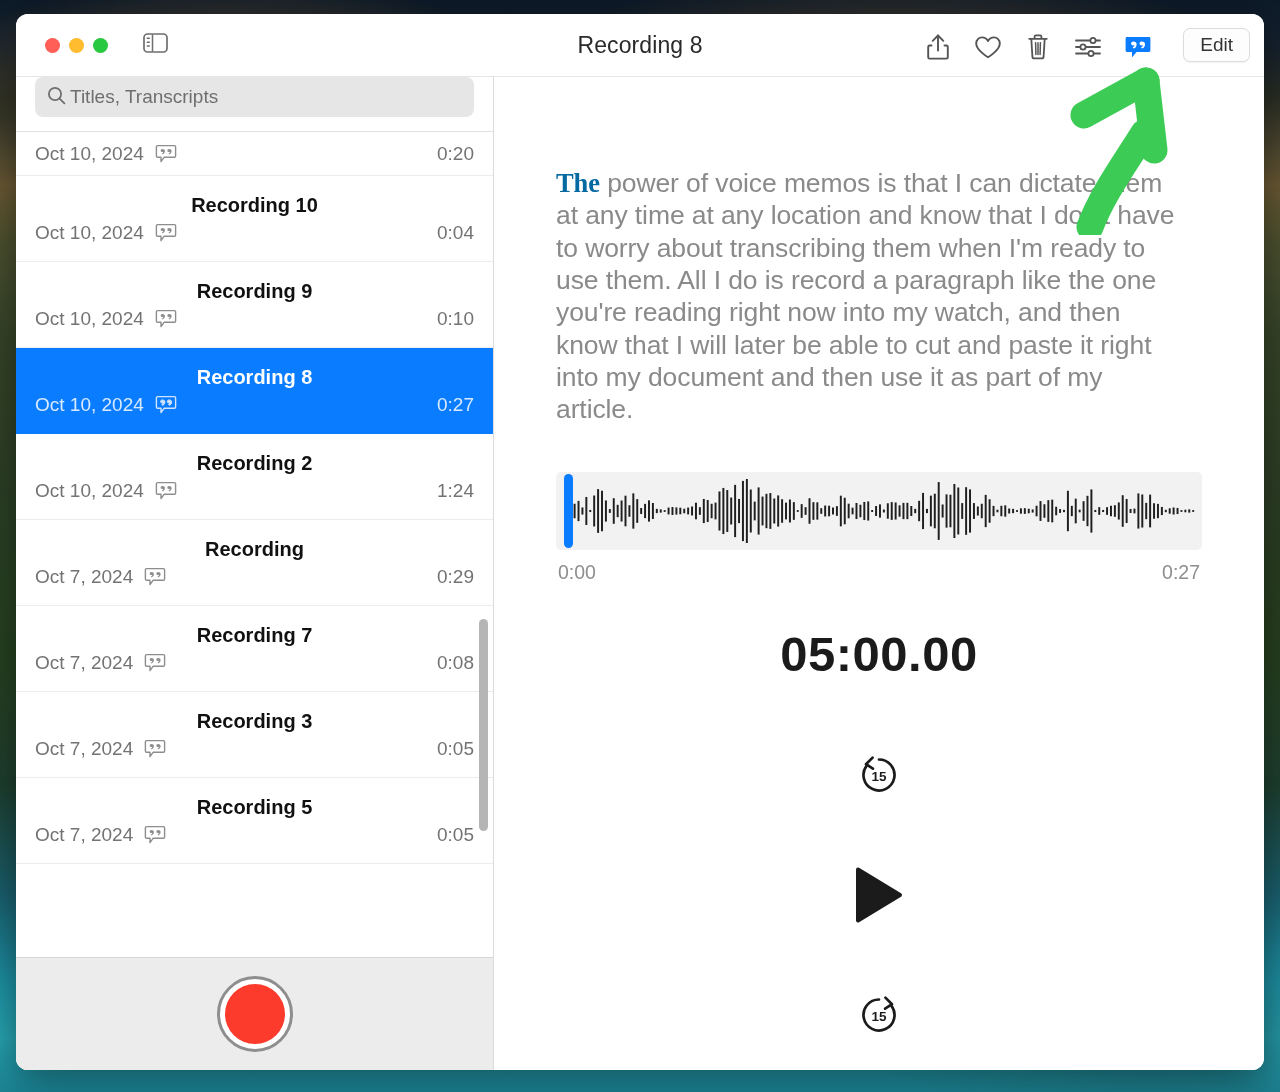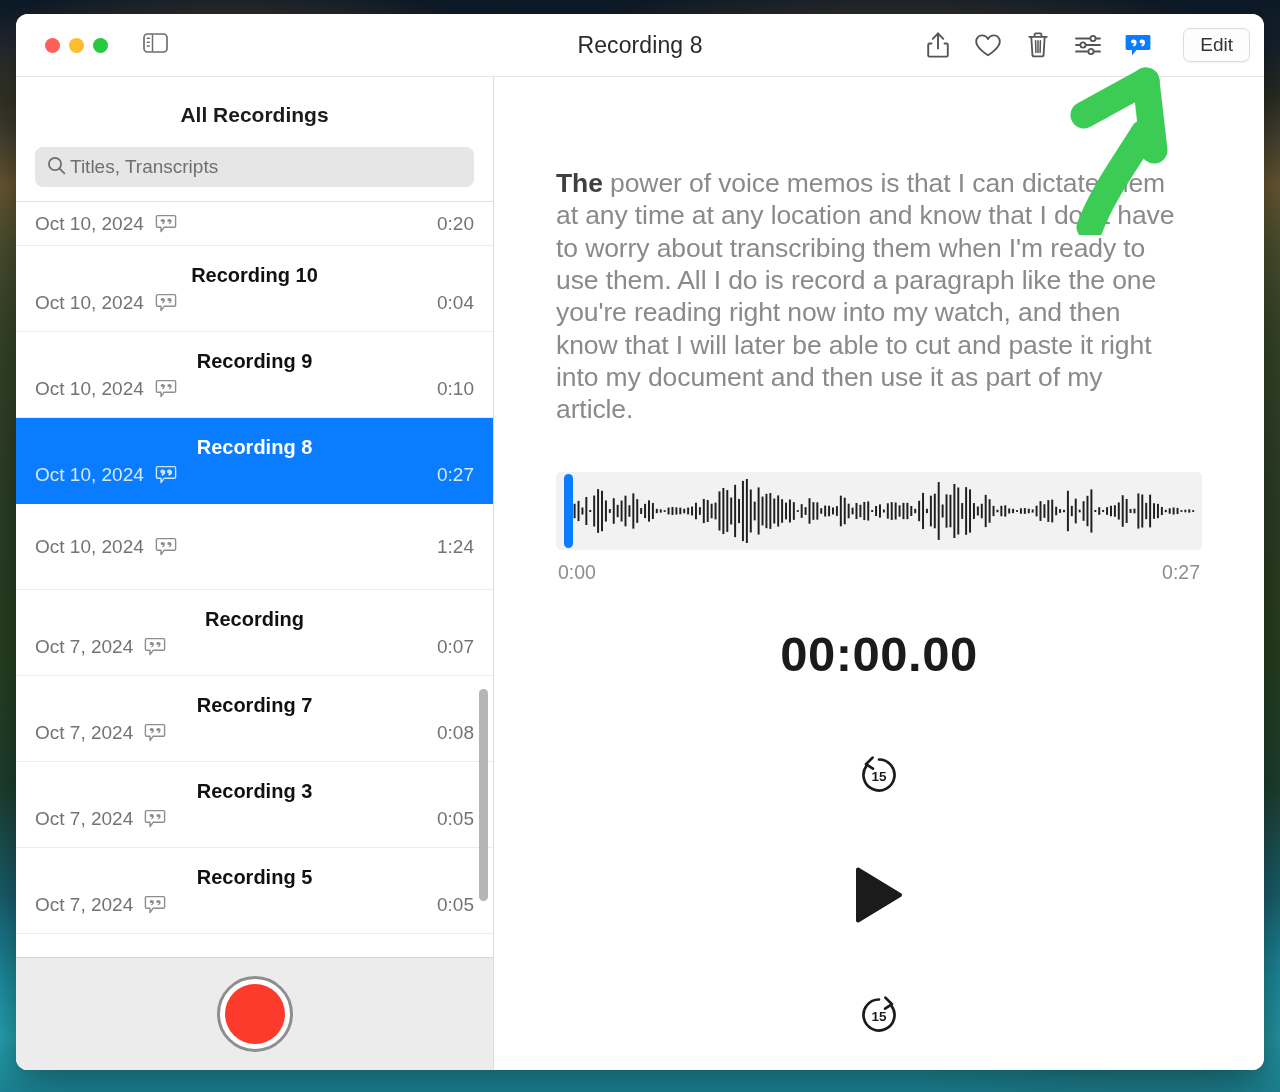--- a/index.html
+++ b/index.html
@@ -95,21 +95,21 @@
     text-align: center;
     font-size: 23px;
     color: #2a2a2a;
     letter-spacing: .1px;
     pointer-events: none;
   }
 
   .tb-right {
     margin-left: auto;
     display: flex;
-    align-items: center;
+    align-items: flex-end;
     gap: 20px;
     z-index: 2;
   }
   .tb-icon {
     width: 30px; height: 30px;
     display: flex; align-items: center; justify-content: center;
     cursor: default;
   }
   .tb-icon svg { display: block; }
   .edit-btn {
@@ -265,22 +265,23 @@
   }
   .transcript {
     margin-top: 90px;
     font-size: 26.5px;
     line-height: 1.22;
     color: #8a8a8a;
     letter-spacing: -0.1px;
     max-width: 620px;
   }
   .transcript .cur {
-    color: #404040;
+    color: #0369a1;
     font-weight: bold;
+    font-family: Liberation Serif, serif;
   }
 
   .player {
     margin-top: auto;
     padding-bottom: 30px;
   }
   .wave-wrap {
     position: relative;
     height: 78px;
     background: #f2f2f2;
@@ -418,21 +419,20 @@
         </div>
 
         <div class="edit-btn">Edit</div>
       </div>
     </div>
 
     <div class="body">
 
       <div class="sidebar">
 
-        <div class="sb-header">All Recordings</div>
 
         <div class="search-wrap">
           <div class="search-box">
             <span>
               <svg width="19" height="19" viewBox="0 0 19 19" fill="none">
                 <circle cx="8" cy="8" r="6.1" stroke="#6f6f6f" stroke-width="1.8"></circle>
                 <line x1="12.6" y1="12.6" x2="17.4" y2="17.4" stroke="#6f6f6f" stroke-width="1.8" stroke-linecap="round"></line>
               </svg>
             </span>
             <input class="search-input" type="text" placeholder="Titles, Transcripts" style="">
@@ -490,20 +490,21 @@
                     <svg class="tscript-icon" width="22" height="20" viewBox="0 0 22 20" fill="none">
                       <path d="M2.6 1.6 L19.4 1.6 Q20.6 1.6 20.6 2.8 L20.6 12.0 Q20.6 13.2 19.4 13.2 L9.2 13.2 L6.0 17.6 L6.0 13.2 L2.6 13.2 Q1.4 13.2 1.4 12.0 L1.4 2.8 Q1.4 1.6 2.6 1.6 Z" stroke="#8d8d8d" stroke-width="1.4" stroke-linejoin="round"></path>
                       <path class="q" d="M7.3 4.9 Q5.6 4.9 5.6 6.5 Q5.6 8.0 7.3 8.0 Q7.9 8.0 8.3 7.7 Q8.2 9.0 6.8 9.6 L7.6 10.4 Q10.0 9.4 10.0 6.9 Q10.0 4.9 7.3 4.9 Z" fill="#8d8d8d"></path>
                       <path class="q" d="M14.0 4.9 Q12.3 4.9 12.3 6.5 Q12.3 8.0 14.0 8.0 Q14.6 8.0 15.0 7.7 Q14.9 9.0 13.5 9.6 L14.3 10.4 Q16.7 9.4 16.7 6.9 Q16.7 4.9 14.0 4.9 Z" fill="#8d8d8d"></path>
                     </svg>
                   </span>
                   <span class="rec-dur">0:27</span>
                 </div>
               </div>
               <div class="rec-row">
+                <div class="rec-title">Recording 2</div>
                 <div class="rec-meta">
                   <span class="rec-date">Oct 10, 2024</span>
                   <span>
                     <svg class="tscript-icon" width="22" height="20" viewBox="0 0 22 20" fill="none">
                       <path d="M2.6 1.6 L19.4 1.6 Q20.6 1.6 20.6 2.8 L20.6 12.0 Q20.6 13.2 19.4 13.2 L9.2 13.2 L6.0 17.6 L6.0 13.2 L2.6 13.2 Q1.4 13.2 1.4 12.0 L1.4 2.8 Q1.4 1.6 2.6 1.6 Z" stroke="#8d8d8d" stroke-width="1.4" stroke-linejoin="round"></path>
                       <path class="q" d="M7.3 4.9 Q5.6 4.9 5.6 6.5 Q5.6 8.0 7.3 8.0 Q7.9 8.0 8.3 7.7 Q8.2 9.0 6.8 9.6 L7.6 10.4 Q10.0 9.4 10.0 6.9 Q10.0 4.9 7.3 4.9 Z" fill="#8d8d8d"></path>
                       <path class="q" d="M14.0 4.9 Q12.3 4.9 12.3 6.5 Q12.3 8.0 14.0 8.0 Q14.6 8.0 15.0 7.7 Q14.9 9.0 13.5 9.6 L14.3 10.4 Q16.7 9.4 16.7 6.9 Q16.7 4.9 14.0 4.9 Z" fill="#8d8d8d"></path>
                     </svg>
                   </span>
                   <span class="rec-dur">1:24</span>
@@ -513,21 +514,21 @@
                 <div class="rec-title">Recording</div>
                 <div class="rec-meta">
                   <span class="rec-date">Oct 7, 2024</span>
                   <span>
                     <svg class="tscript-icon" width="22" height="20" viewBox="0 0 22 20" fill="none">
                       <path d="M2.6 1.6 L19.4 1.6 Q20.6 1.6 20.6 2.8 L20.6 12.0 Q20.6 13.2 19.4 13.2 L9.2 13.2 L6.0 17.6 L6.0 13.2 L2.6 13.2 Q1.4 13.2 1.4 12.0 L1.4 2.8 Q1.4 1.6 2.6 1.6 Z" stroke="#8d8d8d" stroke-width="1.4" stroke-linejoin="round"></path>
                       <path class="q" d="M7.3 4.9 Q5.6 4.9 5.6 6.5 Q5.6 8.0 7.3 8.0 Q7.9 8.0 8.3 7.7 Q8.2 9.0 6.8 9.6 L7.6 10.4 Q10.0 9.4 10.0 6.9 Q10.0 4.9 7.3 4.9 Z" fill="#8d8d8d"></path>
                       <path class="q" d="M14.0 4.9 Q12.3 4.9 12.3 6.5 Q12.3 8.0 14.0 8.0 Q14.6 8.0 15.0 7.7 Q14.9 9.0 13.5 9.6 L14.3 10.4 Q16.7 9.4 16.7 6.9 Q16.7 4.9 14.0 4.9 Z" fill="#8d8d8d"></path>
                     </svg>
                   </span>
-                  <span class="rec-dur">0:07</span>
+                  <span class="rec-dur">0:29</span>
                 </div>
               </div>
               <div class="rec-row">
                 <div class="rec-title">Recording 7</div>
                 <div class="rec-meta">
                   <span class="rec-date">Oct 7, 2024</span>
                   <span>
                     <svg class="tscript-icon" width="22" height="20" viewBox="0 0 22 20" fill="none">
                       <path d="M2.6 1.6 L19.4 1.6 Q20.6 1.6 20.6 2.8 L20.6 12.0 Q20.6 13.2 19.4 13.2 L9.2 13.2 L6.0 17.6 L6.0 13.2 L2.6 13.2 Q1.4 13.2 1.4 12.0 L1.4 2.8 Q1.4 1.6 2.6 1.6 Z" stroke="#8d8d8d" stroke-width="1.4" stroke-linejoin="round"></path>
                       <path class="q" d="M7.3 4.9 Q5.6 4.9 5.6 6.5 Q5.6 8.0 7.3 8.0 Q7.9 8.0 8.3 7.7 Q8.2 9.0 6.8 9.6 L7.6 10.4 Q10.0 9.4 10.0 6.9 Q10.0 4.9 7.3 4.9 Z" fill="#8d8d8d"></path>
@@ -747,21 +748,21 @@
                 <rect x="650.00" y="38.10" width="2" height="1.80" fill="#1f1f1f"></rect>
               </svg>
             <span class="playhead"></span>
           </div>
 
           <div class="time-row">
             <span>0:00</span>
             <span>0:27</span>
           </div>
 
-          <div class="big-timer">00:00.00</div>
+          <div class="big-timer">05:00.00</div>
 
           <div class="controls">
 
             <div class="ctrl">
               <span>
                 <svg width="42" height="42" viewBox="0 0 42 42" fill="none">
                   <path d="M21 5.5 A15.5 15.5 0 1 1 8.6 11.7" stroke="#1b1b1b" stroke-width="2.7" stroke-linecap="round"></path>
                   <path d="M14.6 3.6 L8.0 10.2 L14.9 14.7" stroke="#1b1b1b" stroke-width="2.7" stroke-linecap="round" stroke-linejoin="round" fill="none"></path>
                   <text x="21" y="26.5" text-anchor="middle" font-family="Liberation Sans, sans-serif" font-size="13.5" font-weight="bold" fill="#1b1b1b">15</text>
                 </svg>

